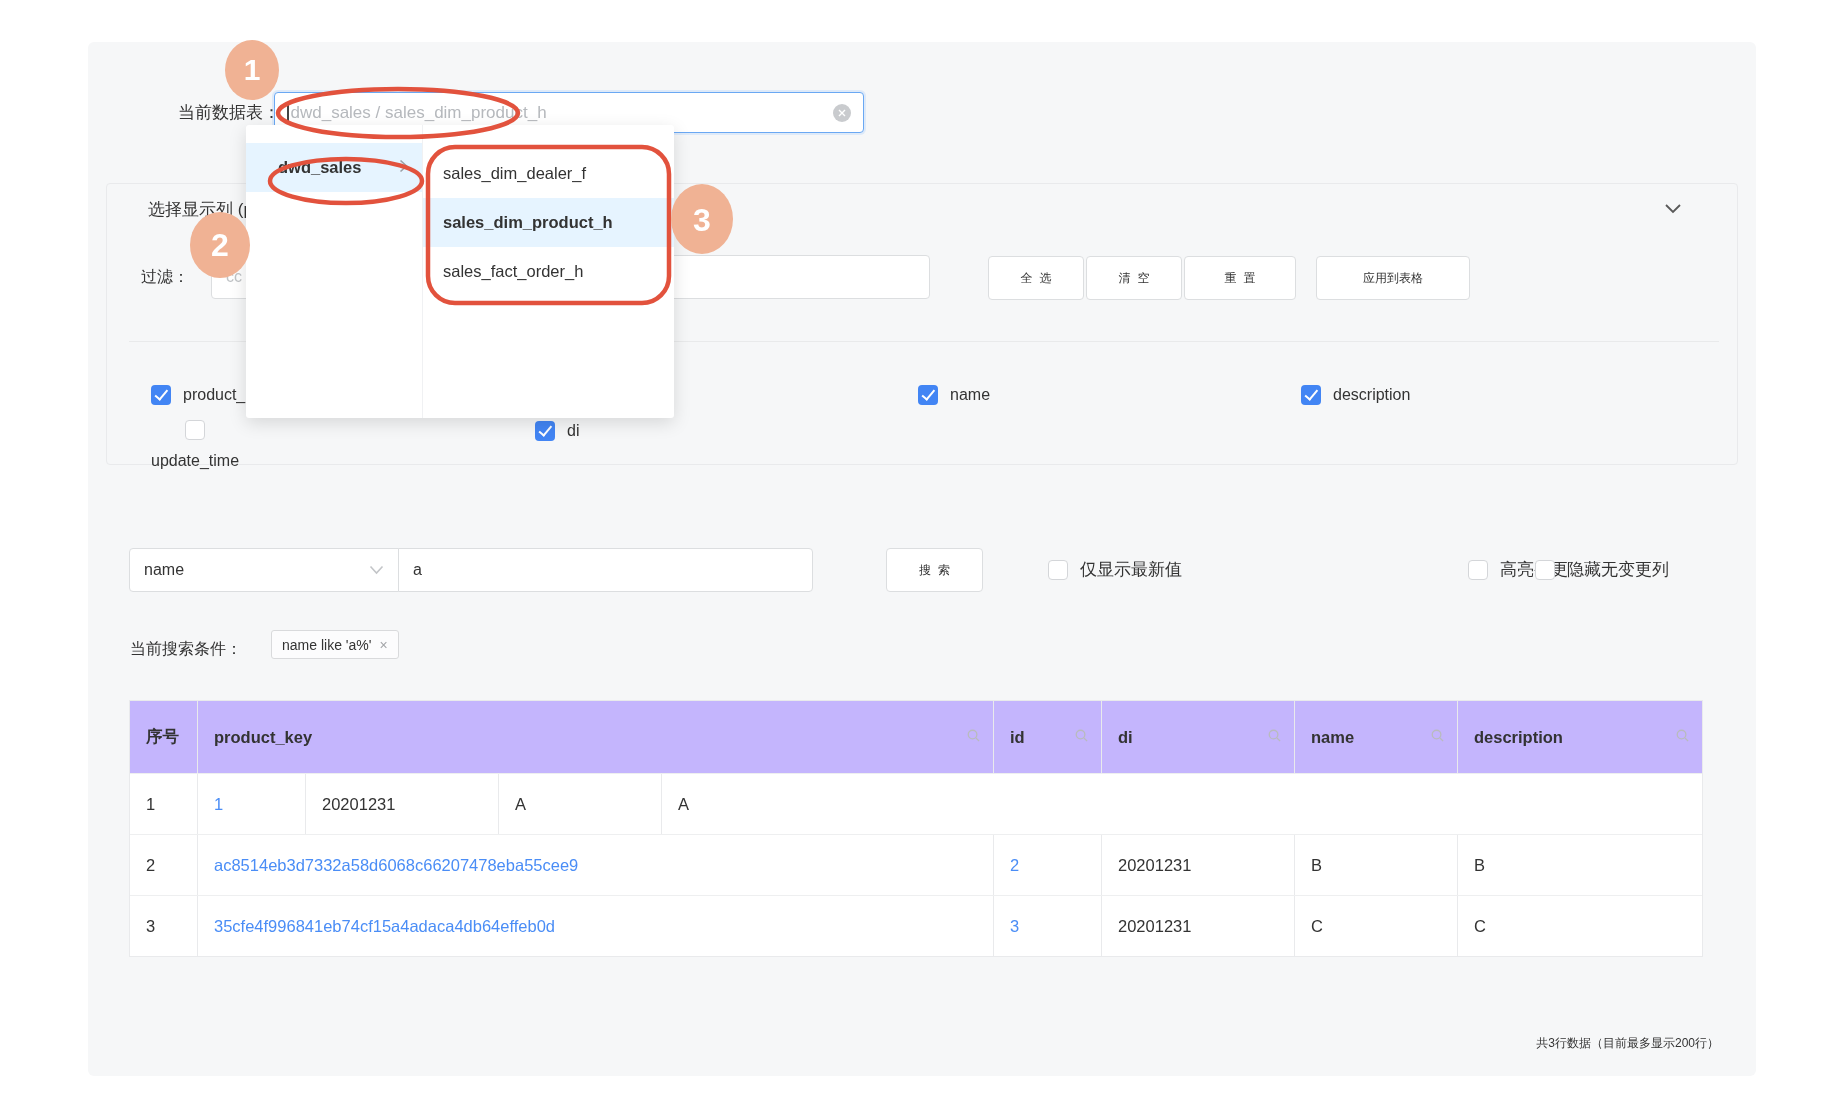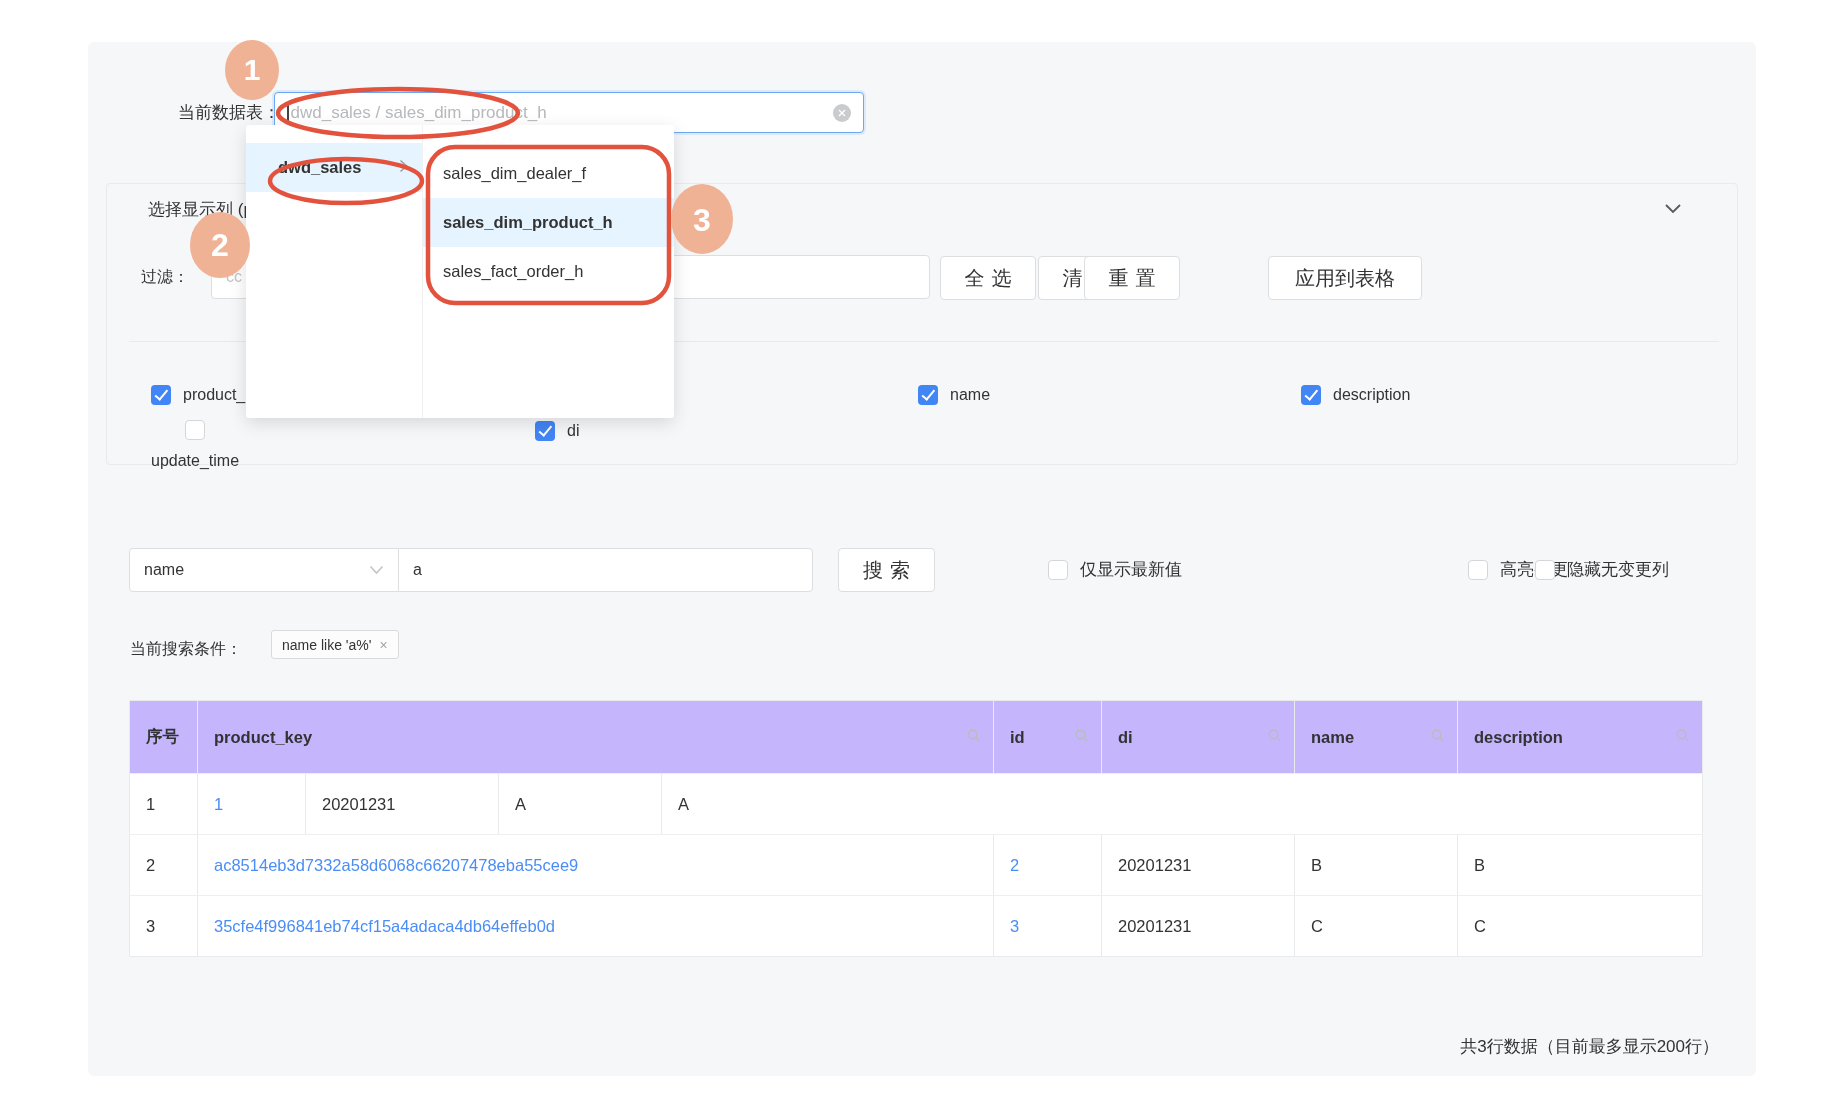--- a/index.html
+++ b/index.html
@@ -37,26 +37,26 @@
   .filter-label { left:141px; top:267px; font-size:16px; }
   .filter-input {
     left:211px; top:255px; width:719px; height:44px;
     background:#fff; border:1px solid #dcdee0; border-radius:4px;
     display:flex; align-items:center; padding:0 14px;
   }
   .placeholder { color:#c0c3c6; font-size:16px; }
   .btn {
     top:256px; height:44px; background:#fff; border:1px solid #dcdee0; border-radius:4px;
     display:flex; align-items:center; justify-content:center;
-    font-size:20px; color:#333; cursor:pointer; white-space:nowrap;
+    font-size:12px; color:#333; cursor:pointer; white-space:nowrap;margin-left:48px;
   }
   .btn.sp { letter-spacing:7px; text-indent:7px; }
   .b-all   { left:940px;  width:96px; }
   .b-clear { left:1038px; width:96px; }
-  .b-reset { left:1084px; width:96px; }
+  .b-reset { left:1136px; width:112px; }
   .b-apply { left:1268px; width:154px; }
   .divider { left:129px; top:341px; width:1590px; height:1px; background:#e9eaeb; }
 
   .cb-item { display:flex; align-items:center; gap:12px; font-size:16px; height:21px; }
   .cb { width:20px; height:20px; border-radius:4px; position:relative; flex:none; }
   .cb.checked { background:#4285f4; }
   .cb.checked::after {
     content:""; position:absolute; left:6.5px; top:2.5px; width:5px; height:10.5px;
     border-right:2.2px solid #fff; border-bottom:2.2px solid #fff; transform:rotate(40deg);
   }
@@ -98,21 +98,21 @@
   .tbl { left:129px; top:700px; width:1574px; background:#fff; border:1px solid #e9eaec; }
   .thead { display:flex; height:72px; background:#c4b5fd; }
   .trow  { display:flex; height:61px; border-top:1px solid #eeeff0; background:#fff; }
   .tc { display:flex; align-items:center; padding:0 12px 0 16px; border-right:1px solid #e9eaec; font-size:16.5px; overflow:hidden; }
   .tc:last-child { border-right:none; }
   .c0 { width:68px; } .c1 { width:796px; } .c2 { width:108px; } .c3 { width:193px; } .c4 { width:163px; } .c5 { flex:1; }
   .thead .tc { font-weight:bold; }
   .mag { margin-left:auto; flex:none; }
   .link { color:#4a8df6; }
 
-  .footer-summary { top:1035px; right:125px; font-size:17px; color:#333; }
+  .footer-summary { top:1035px; right:125px; font-size:12px; color:#333; }
 
   
   .panel {
     left:246px; top:125px; width:428px; height:293px; background:#fff; border-radius:3px;
     box-shadow:0 5px 18px rgba(0,0,0,.13); display:flex; z-index:20;
   }
   .panel-left { width:177px; border-right:1px solid #f0f1f3; padding-top:18px; }
   .panel-right { flex:1; padding-top:24px; }
   .opt { height:49px; display:flex; align-items:center; font-size:16.5px; cursor:pointer; white-space:nowrap; }
   .panel-left .opt { padding:0 14px 0 32px; }

